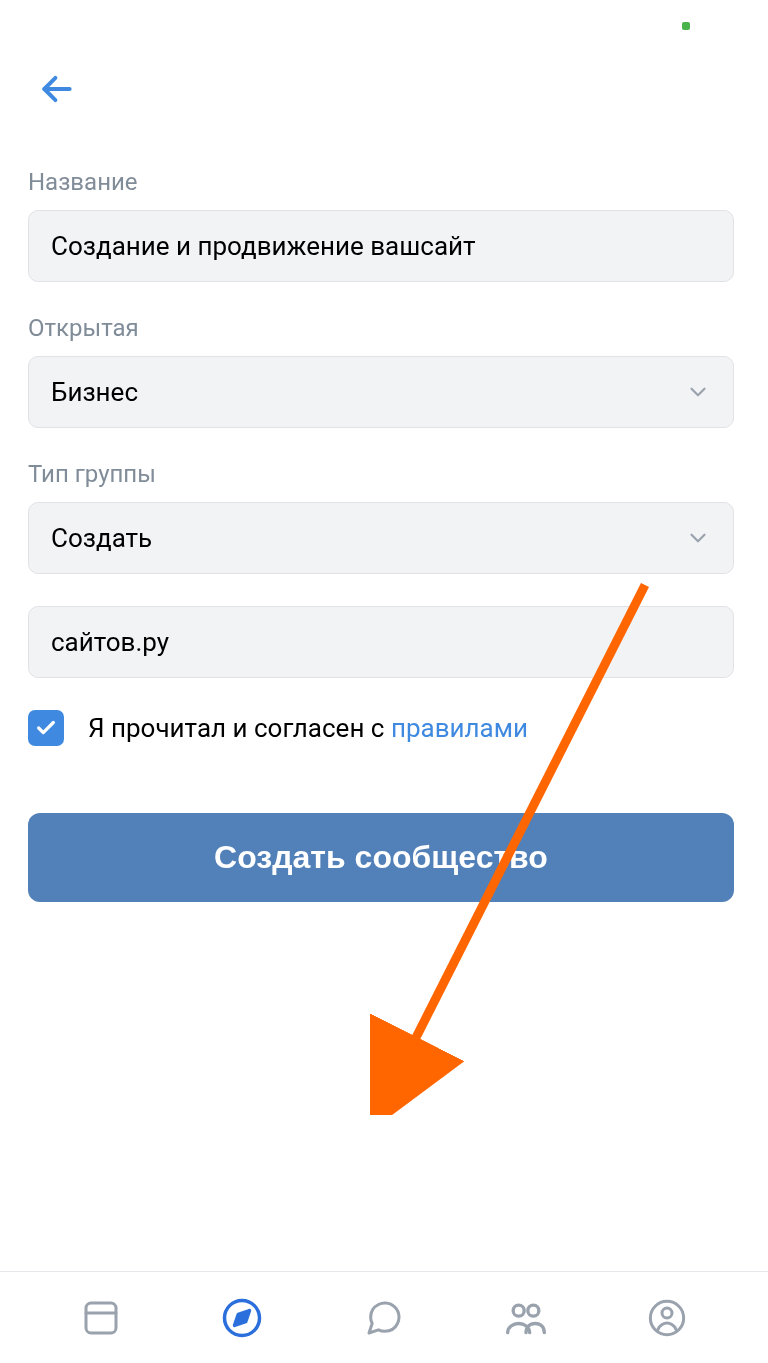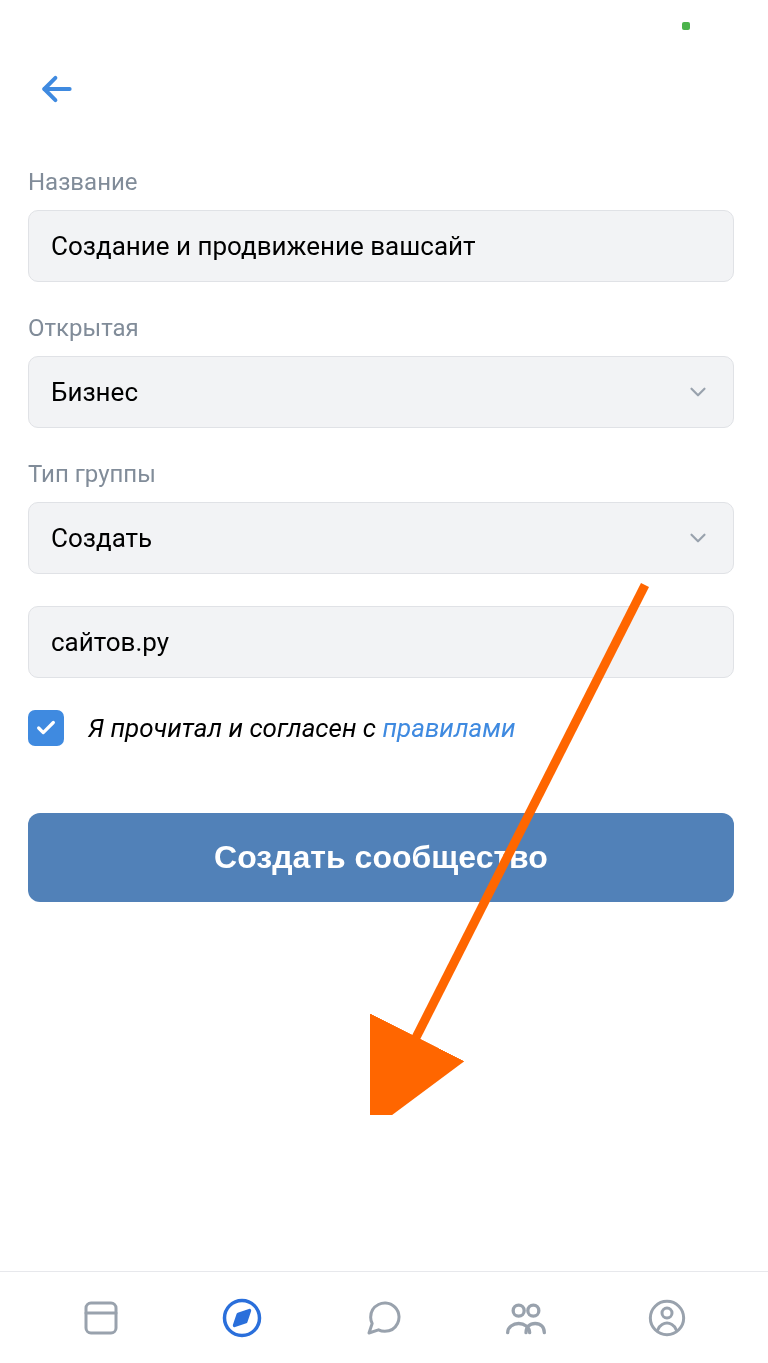--- a/index.html
+++ b/index.html
@@ -67,21 +67,20 @@
     .chevron {
       color: #99a2ad;
       display: flex;
       align-items: center;
     }
     .checkbox-row {
       display: flex;
       align-items: center;
       margin-top: 32px;
       margin-bottom: 67px;
-      font-style: italic;
     }
     .checkbox {
       width: 36px;
       height: 36px;
       background: #3f8ae0;
       border-radius: 7px;
       display: flex;
       align-items: center;
       justify-content: center;
       margin-right: 24px;

